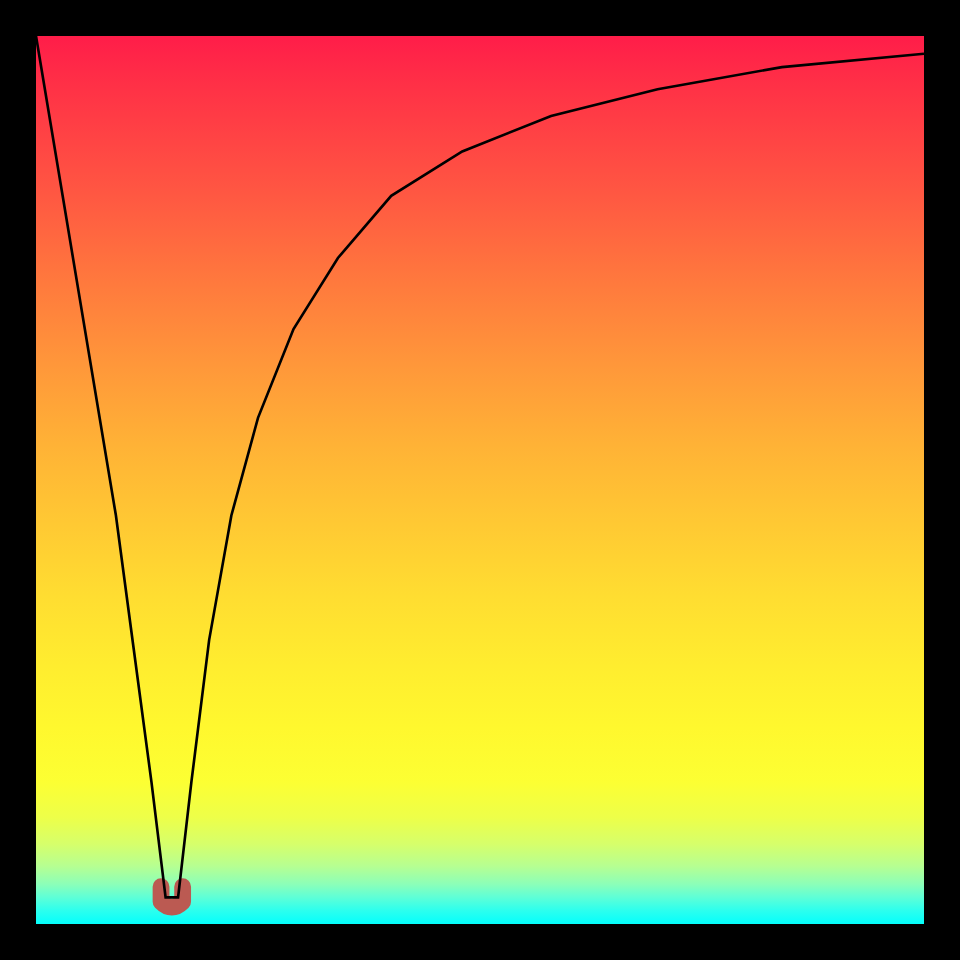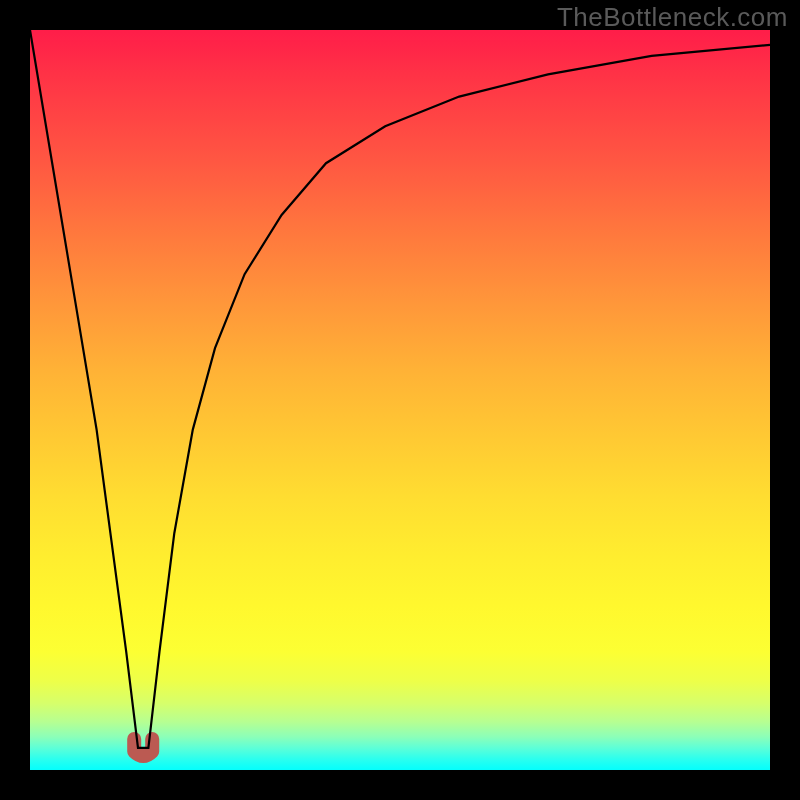--- a/index.html
+++ b/index.html
@@ -78,21 +78,20 @@
     stroke-width: 14;
     stroke-linecap: round;
     stroke-linejoin: round;
   }
 </style>
 </head>
 <body>
 
 <div class="frame">
 
-  <div class="watermark">TheBottleneck.com</div>
 
   <div class="plot-area">
     <div class="gradient-bg"></div>
 
     <svg class="curve" viewBox="0 0 740 740" preserveAspectRatio="none">
       <path class="dip" d="M 104.2 708.9
                 L 104.2 721.5
                 Q 113.2 730.5 122.2 721.5
                 L 122.2 708.9"></path>
       <path class="main" d="M0.0 0.0 L22.2 133.2 L44.4 266.4 L66.6 399.6 L81.4 510.6 L96.2 621.6 L108.0 717.8 L118.4 717.8 L129.5 621.6 L144.3 503.2 L162.8 399.6 L185.0 318.2 L214.6 244.2 L251.6 185.0 L296.0 133.2 L355.2 96.2 L429.2 66.6 L518.0 44.4 L621.6 25.9 L740.0 14.8"></path>

